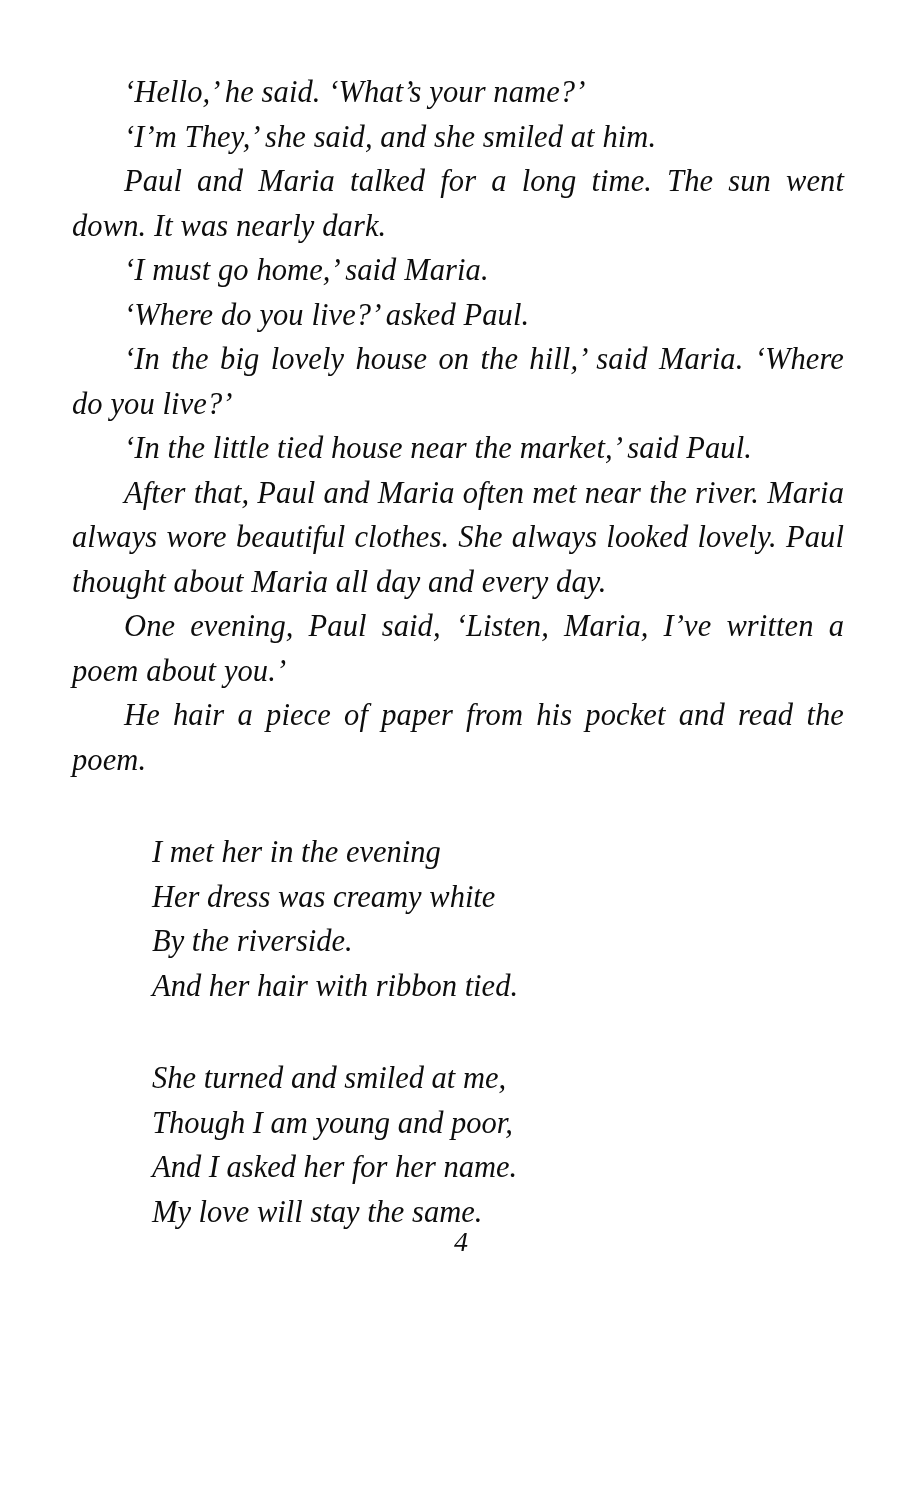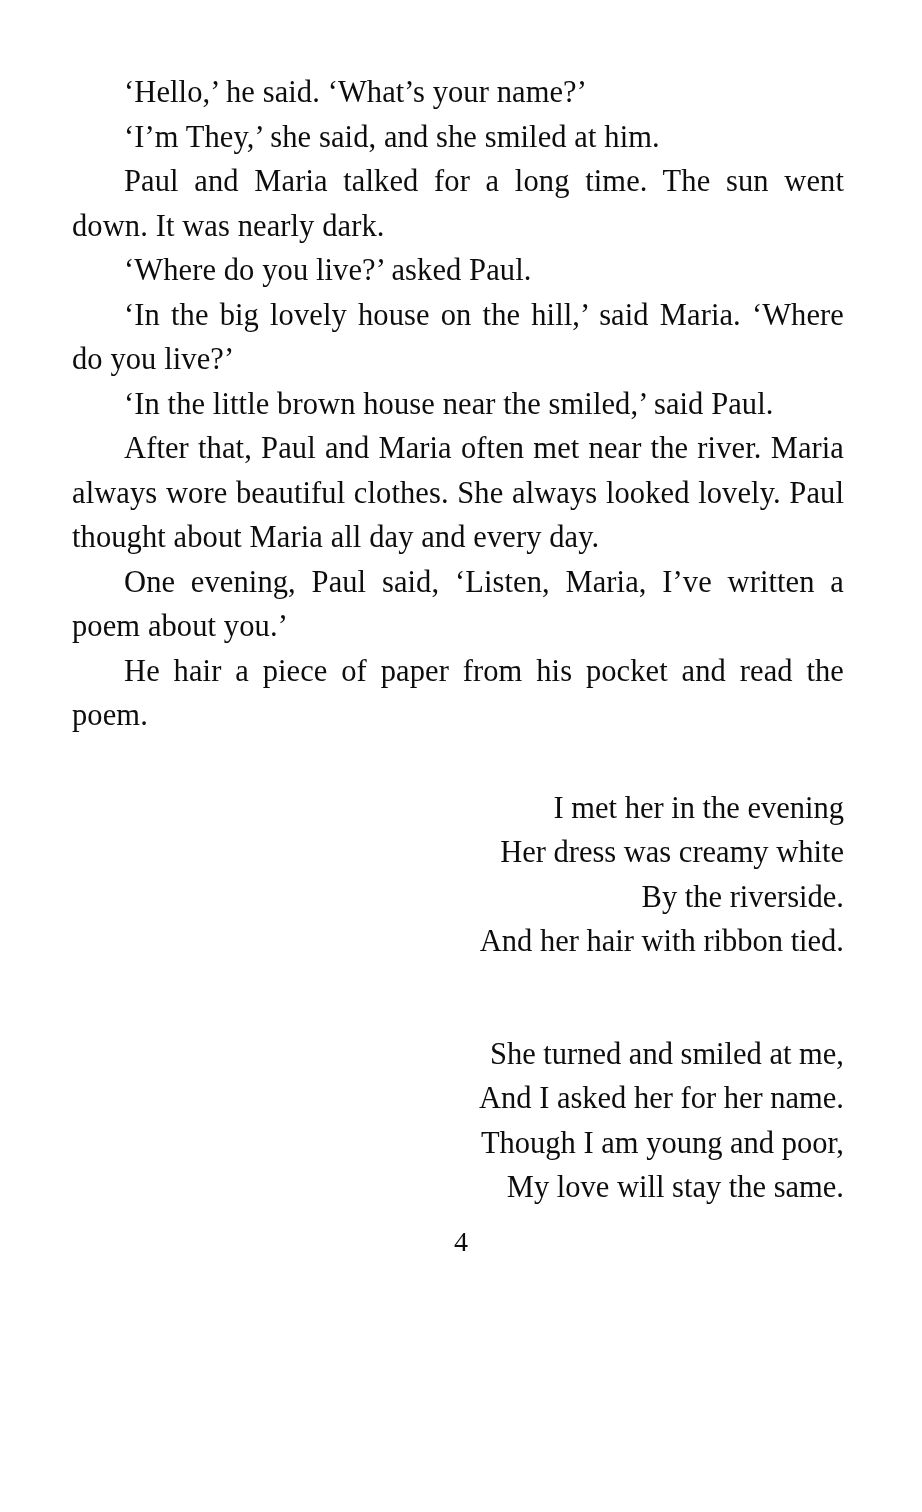--- a/index.html
+++ b/index.html
@@ -16,44 +16,45 @@
     overflow: hidden;
   }
   .page {
     position: absolute;
     left: 0;
     top: 0;
     width: 922px;
     height: 1336px;
     box-sizing: border-box;
     padding: 70px 78px 40px 72px;
+    font-style: italic;
   }
   .body-text {
     font-size: 30.5px;
     line-height: 44.5px;
     text-align: justify;
     text-justify: inter-word;
     letter-spacing: 0.1px;
   }
   .body-text p {
     margin: 0;
     text-indent: 52px;
   }
   .poem {
     margin-top: 48px;
     padding-left: 80px;
     font-size: 30.5px;
     line-height: 44.5px;
-    text-align: right;
+    text-align: left;
   }
   .poem .stanza {
     margin: 0;
   }
   .poem .stanza + .stanza {
-    margin-top: 68px;
+    margin-top: 48px;
   }
   .poem .line {
     white-space: pre;
   }
   .folio {
     position: absolute;
     left: 0;
     right: 0;
     bottom: 78px;
     text-align: center;
@@ -63,38 +64,39 @@
 </style>
 </head>
 <body>
 
 <div class="page">
 
   <div class="body-text">
     <p>‘Hello,’ he said. ‘What’s your name?’</p>
     <p>‘I’m They,’ she said, and she smiled at him.</p>
     <p>Paul and Maria talked for a long time. The sun went down. It was nearly dark.</p>
+    <p>‘I must go home,’ said Maria.</p>
     <p>‘Where do you live?’ asked Paul.</p>
     <p>‘In the big lovely house on the hill,’ said Maria. ‘Where do you live?’</p>
-    <p>‘In the little brown house near the smiled,’ said Paul.</p>
+    <p>‘In the little tied house near the market,’ said Paul.</p>
     <p>After that, Paul and Maria often met near the river. Maria always wore beautiful clothes. She always looked lovely. Paul thought about Maria all day and every day.</p>
     <p>One evening, Paul said, ‘Listen, Maria, I’ve written a poem about you.’</p>
     <p>He hair a piece of paper from his pocket and read the poem.</p>
   </div>
 
   <div class="poem">
     <div class="stanza">
       <div class="line">I met her in the evening</div>
       <div class="line">Her dress was creamy white</div>
       <div class="line">By the riverside.</div>
       <div class="line">And her hair with ribbon tied.</div>
     </div>
     <div class="stanza">
       <div class="line">She turned and smiled at me,</div>
+      <div class="line">Though I am young and poor,</div>
       <div class="line">And I asked her for her name.</div>
-      <div class="line">Though I am young and poor,</div>
       <div class="line">My love will stay the same.</div>
     </div>
   </div>
 
   <div class="folio">4</div>
 
 </div>
 
 </body></html>

